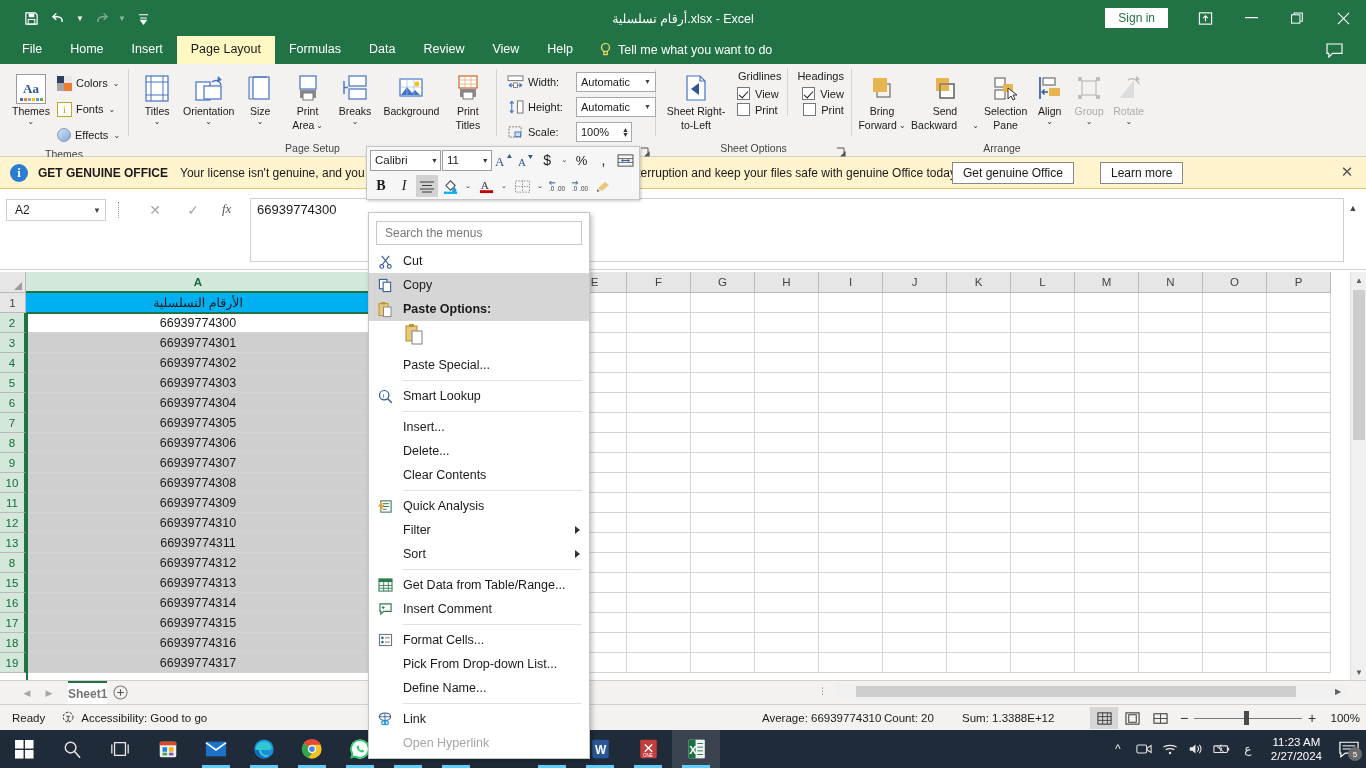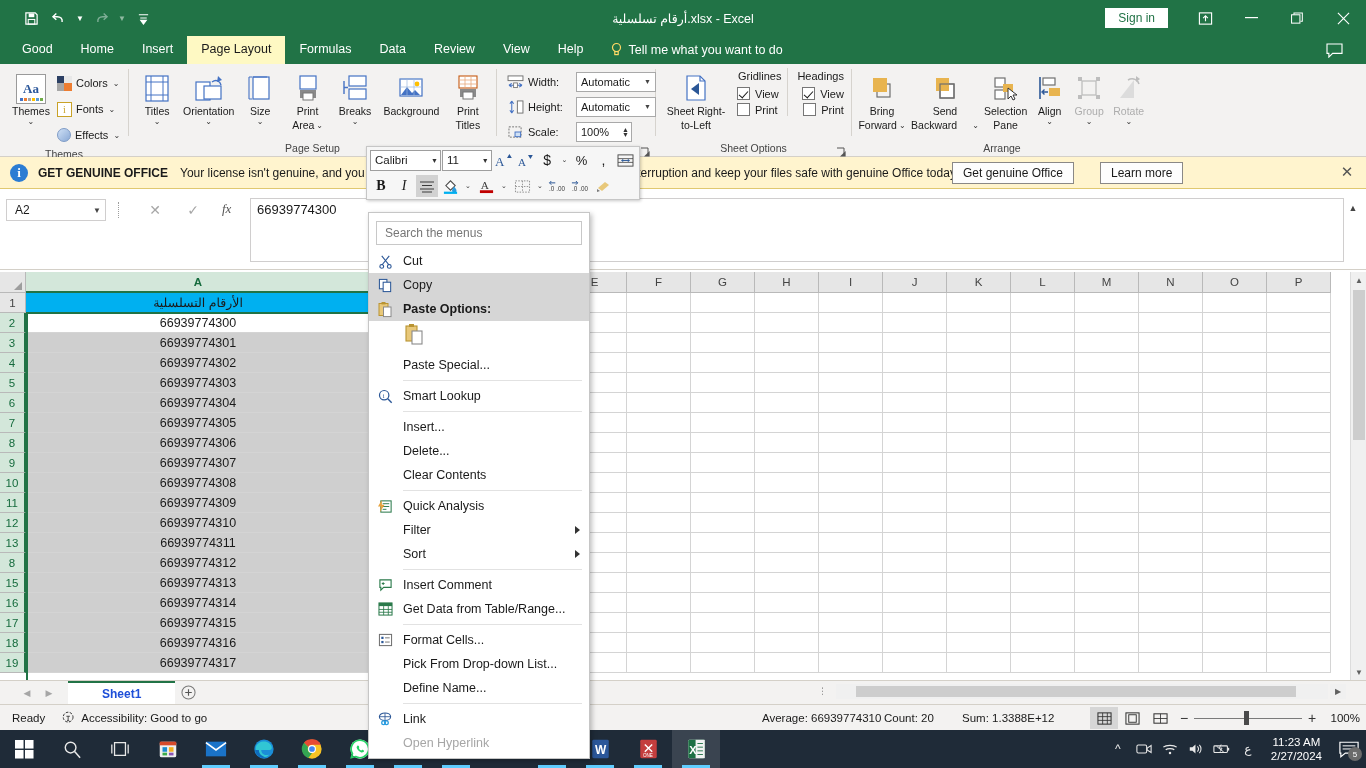--- a/index.html
+++ b/index.html
@@ -204,21 +204,21 @@
   .selbox { position: absolute; border: 2px solid #217346; pointer-events: none; }
 
   
   .vsb { position: absolute; right: 0; top: 272px; width: 16px; height: 408px; background: #f0f0f0; border-left:1px solid #dcdcdc; }
   .vsb .arr { width:16px; height:16px; display:flex; align-items:center; justify-content:center; color:#606060; font-size:8px; background:#f0f0f0;}
   .vsb .thumb { position:absolute; left:2px; top:18px; width:12px; height:150px; background:#cdcdcd; }
 
   
   .sheetbar { position: absolute; left: 0; top: 680px; width: 1366px; height: 24px; background: #f3f2f1; border-top: 1px solid #d4d0c8; display:flex; align-items:center; }
   .navarr { width: 22px; height: 22px; display:flex; align-items:center; justify-content:center; color:#a6a6a6; font-size: 9px; }
-  .stab { background: #fff; color: #1d4ed8; font-size: 12px; font-weight: bold; padding: 3px 34px; border-top: 2px solid #217346; height: 24px; display:flex; align-items:center; }
+  .stab { background: #fff; color: #737373; font-size: 12px; font-weight: bold; padding: 3px 0; border-top: 2px solid #217346; height: 24px; display:flex; align-items:center; }
   .addsheet { width: 26px; height:24px; display:flex; align-items:center; justify-content:center; color:#555; }
   .hsb-track { position: absolute; left: 836px; top: 684px; width: 492px; height: 15px; background: #f0f0f0; }
   .hsb-thumb { position:absolute; left: 856px; top: 686px; width: 440px; height: 11px; background:#cdcdcd; }
   .hsb-arr { position:absolute; top: 684px; width:16px; height:15px; display:flex; align-items:center; justify-content:center; color:#606060; font-size:8px; background:#f0f0f0;}
   .sb-dots { position:absolute; left: 818px; top: 686px; font-size: 9px; color:#777; }
 
   
   .statusbar { position: absolute; left: 0; top: 704px; width: 1366px; height: 26px; background: #f3f2f1; border-top: 1px solid #d4d0c8; display:flex; align-items:center; }
   .st-item { font-size: 11.5px; color: #1a1a1a; }
   .acc-ic { width: 16px; height: 16px; display:flex; align-items:center; justify-content:center; }
@@ -338,21 +338,21 @@
       </div>
       <div class="wbtn close">
         <svg width="13" height="13" viewBox="0 0 14 14">
             <path d="M1 1l12 12M13 1L1 13" stroke="#fff" stroke-width="1.2"></path>
           </svg>
       </div>
     </div>
   </div>
 
   <div class="tabbar">
-    <div class="tab">Good</div>
+    <div class="tab">File</div>
     <div class="tab">Home</div>
     <div class="tab">Insert</div>
     <div class="tab active">Page Layout</div>
     <div class="tab">Formulas</div>
     <div class="tab">Data</div>
     <div class="tab">Review</div>
     <div class="tab">View</div>
     <div class="tab">Help</div>
     <div class="tellme">
       <span class="bulb">
@@ -1346,35 +1346,35 @@
     </div>
     <div class="mi">
       <span>Sort</span>
       <span class="arrow"></span>
     </div>
     <div class="ctx-sep"></div>
 
     <div class="mi">
       <span class="ic">
         <svg width="15" height="14" viewBox="0 0 16 15">
-            <path d="M2 2h12v8H6l-3 3v-3H2z" fill="none" stroke="#2b7a4b" stroke-width="1.2"></path>
-            <path d="M5.5 4.5v3M4 6h3" stroke="#2b7a4b" stroke-width="1.1"></path>
+            <rect x="1" y="1" width="14" height="13" fill="#fff" stroke="#2b7a4b" stroke-width="1.1"></rect>
+            <rect x="1" y="1" width="14" height="3.4" fill="#2b7a4b"></rect>
+            <path d="M1 8h14M1 11h14M6 4.4v9.6M11 4.4v9.6" stroke="#2b7a4b" stroke-width=".9"></path>
           </svg>
       </span>
-      <span>Insert Comment</span>
+      <span>Get Data from Table/Range...</span>
     </div>
     <div class="mi">
       <span class="ic">
         <svg width="15" height="14" viewBox="0 0 16 15">
-            <rect x="1" y="1" width="14" height="13" fill="#fff" stroke="#2b7a4b" stroke-width="1.1"></rect>
-            <rect x="1" y="1" width="14" height="3.4" fill="#2b7a4b"></rect>
-            <path d="M1 8h14M1 11h14M6 4.4v9.6M11 4.4v9.6" stroke="#2b7a4b" stroke-width=".9"></path>
+            <path d="M2 2h12v8H6l-3 3v-3H2z" fill="none" stroke="#2b7a4b" stroke-width="1.2"></path>
+            <path d="M5.5 4.5v3M4 6h3" stroke="#2b7a4b" stroke-width="1.1"></path>
           </svg>
       </span>
-      <span>Get Data from Table/Range...</span>
+      <span>Insert Comment</span>
     </div>
     <div class="ctx-sep"></div>
 
     <div class="mi">
       <span class="ic">
         <svg width="15" height="14" viewBox="0 0 16 15">
             <rect x="1.5" y="1.5" width="13" height="12" fill="#fff" stroke="#6f6f6f" stroke-width="1.1"></rect>
             <rect x="3.5" y="4" width="2.4" height="2.4" fill="#2b5797"></rect>
             <rect x="3.5" y="8.5" width="2.4" height="2.4" fill="#2b5797"></rect>
             <path d="M7.5 5.2h5M7.5 9.7h5" stroke="#6f6f6f" stroke-width="1"></path>

